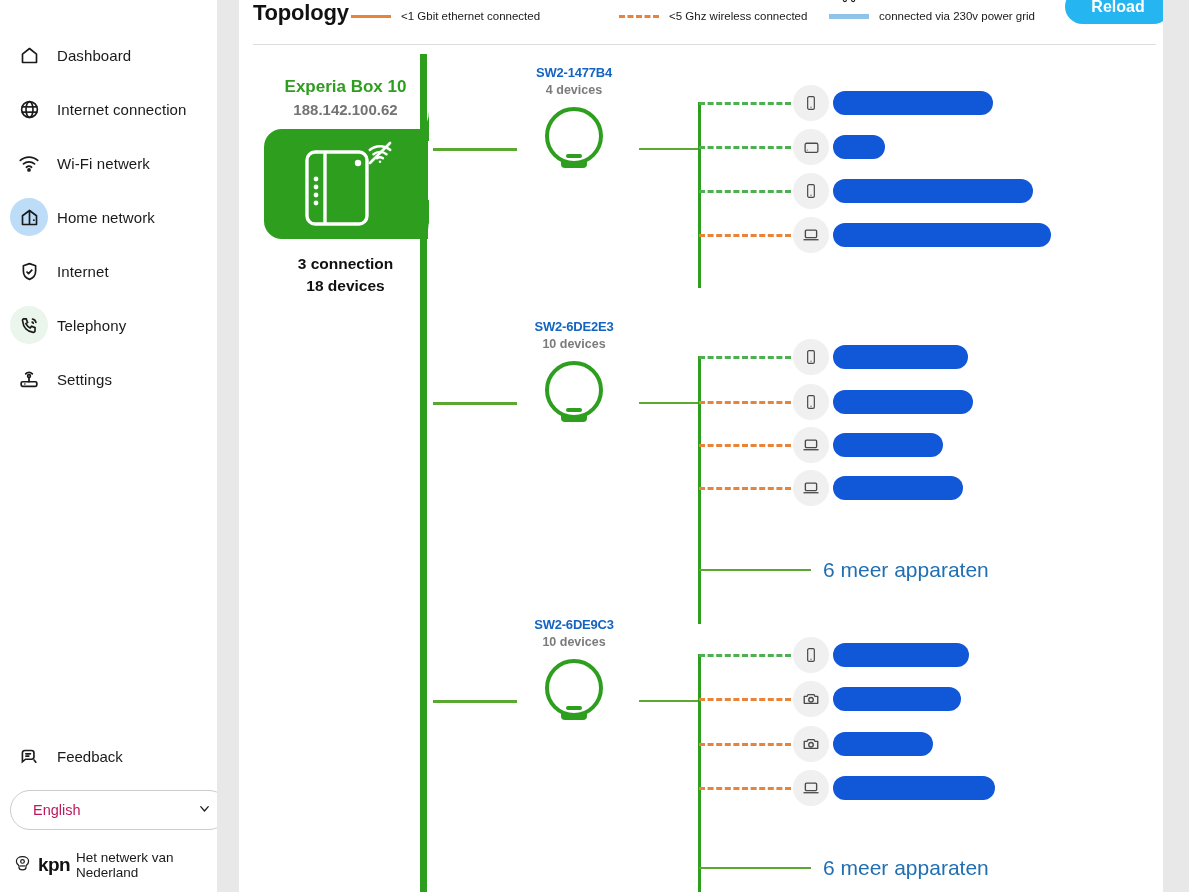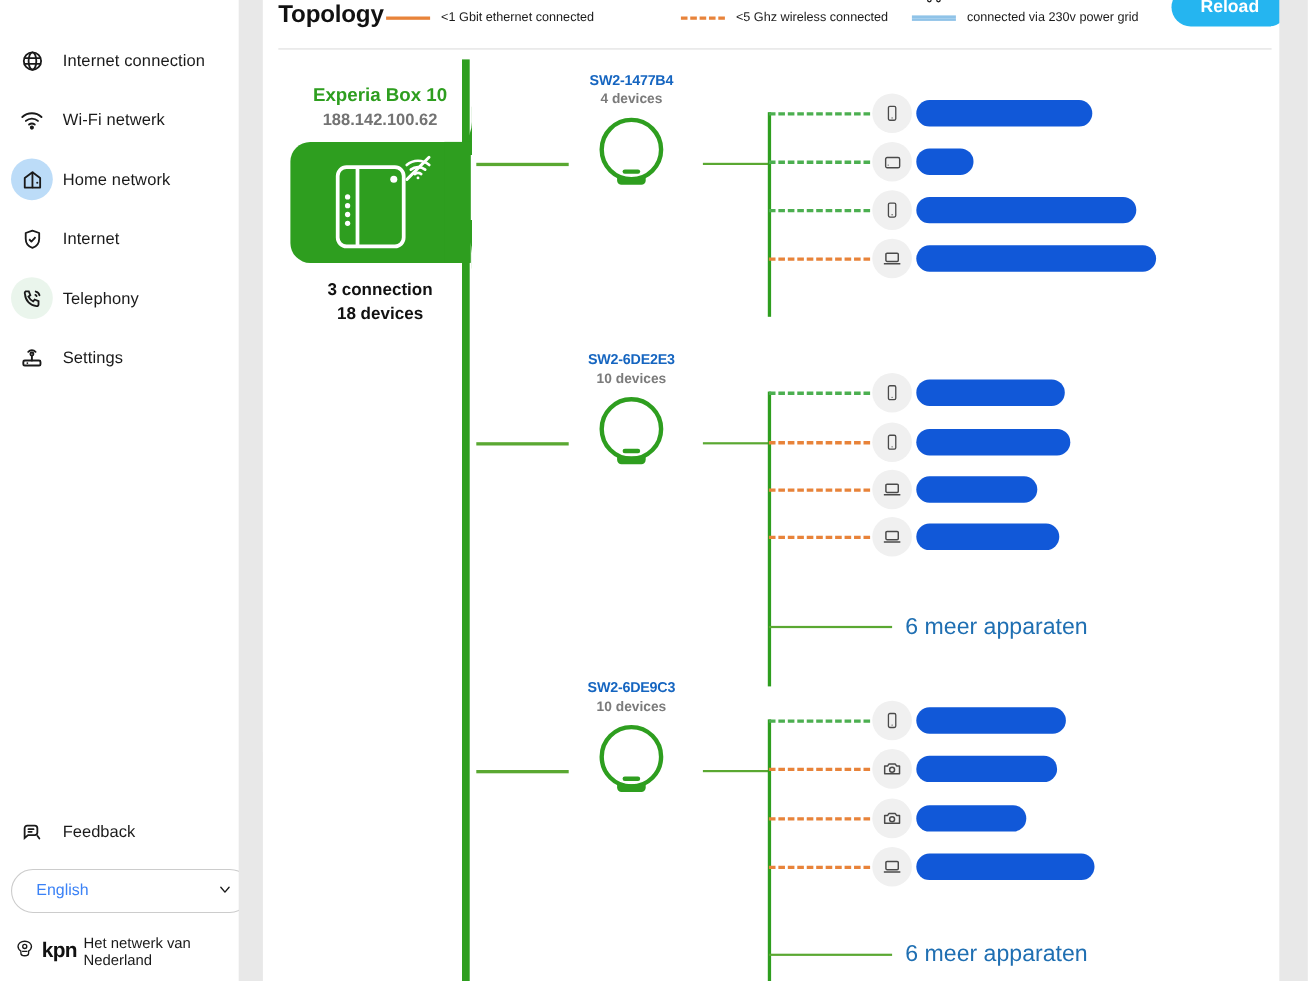--- a/index.html
+++ b/index.html
@@ -35,21 +35,21 @@
 
   .sidebar-bottom { position: absolute; left: 0; bottom: 0; width: 239px; padding: 0 10px 6px 10px; }
   .feedback { display: flex; align-items: center; height: 44px; padding-left: 0px; cursor: pointer; }
   .feedback .fb-ic { width: 38px; height: 38px; display: flex; align-items:center; justify-content:center; flex:0 0 38px; }
   .feedback .fb-txt { margin-left: 9px; font-size: 15px; color: #1a1a1a; }
   .lang-select {
     margin: 12px 0 0 0; width: 219px; height: 40px; border: 1px solid #cccccc;
     border-radius: 20px; display: flex; align-items: center; justify-content: space-between;
     padding: 0 16px 0 22px; background: #fff; cursor: pointer;
   }
-  .lang-select span { font-size: 14.5px; color: #3b82f6; }
+  .lang-select span { font-size: 14.5px; color: #be185d; }
   .kpn-row { display: flex; align-items: center; margin: 20px 0 6px 2px; }
   .kpn-word { font-size: 19px; font-weight: bold; color: #111; letter-spacing: -0.6px; margin-left: 5px; }
   .kpn-tag { font-size: 13.5px; color: #1a1a1a; margin-left: 6px; }
 
   .sb-divider { position: absolute; right: 0; top: 0; width: 22px; height: 892px; background: #e8e8e8; }
 
   
   .main { position: relative; flex: 1 1 auto; background: #ffffff; height: 684px; }
   .main-inner { position: absolute; left: 14px; top: 0; width: 903px; height: 892px; }
 
@@ -134,20 +134,28 @@
   .right-gutter { position: absolute; right: 0; top: 0; width: 26px; height: 892px; background: #e8e8e8; }
 </style>
 </head>
 <body>
 
 <div id="app">
 
   <aside class="sidebar">
     <nav class="nav">
 
+      <div class="nav-item">
+        <span class="nav-icon">
+          <svg width="21" height="21" viewBox="0 0 24 24" fill="none" stroke="#1a1a1a" stroke-width="1.9" stroke-linejoin="round">
+              <path d="M4 10.5 12 4l8 6.5V20H4z"></path>
+            </svg>
+        </span>
+        <span class="nav-label">Dashboard</span>
+      </div>
 
       <div class="nav-item">
         <span class="nav-icon">
           <svg width="21" height="21" viewBox="0 0 24 24" fill="none" stroke="#1a1a1a" stroke-width="1.9">
               <circle cx="12" cy="12" r="9"></circle>
               <ellipse cx="12" cy="12" rx="4" ry="9"></ellipse>
               <line x1="3" y1="9" x2="21" y2="9"></line>
               <line x1="3" y1="15" x2="21" y2="15"></line>
             </svg>
         </span>

